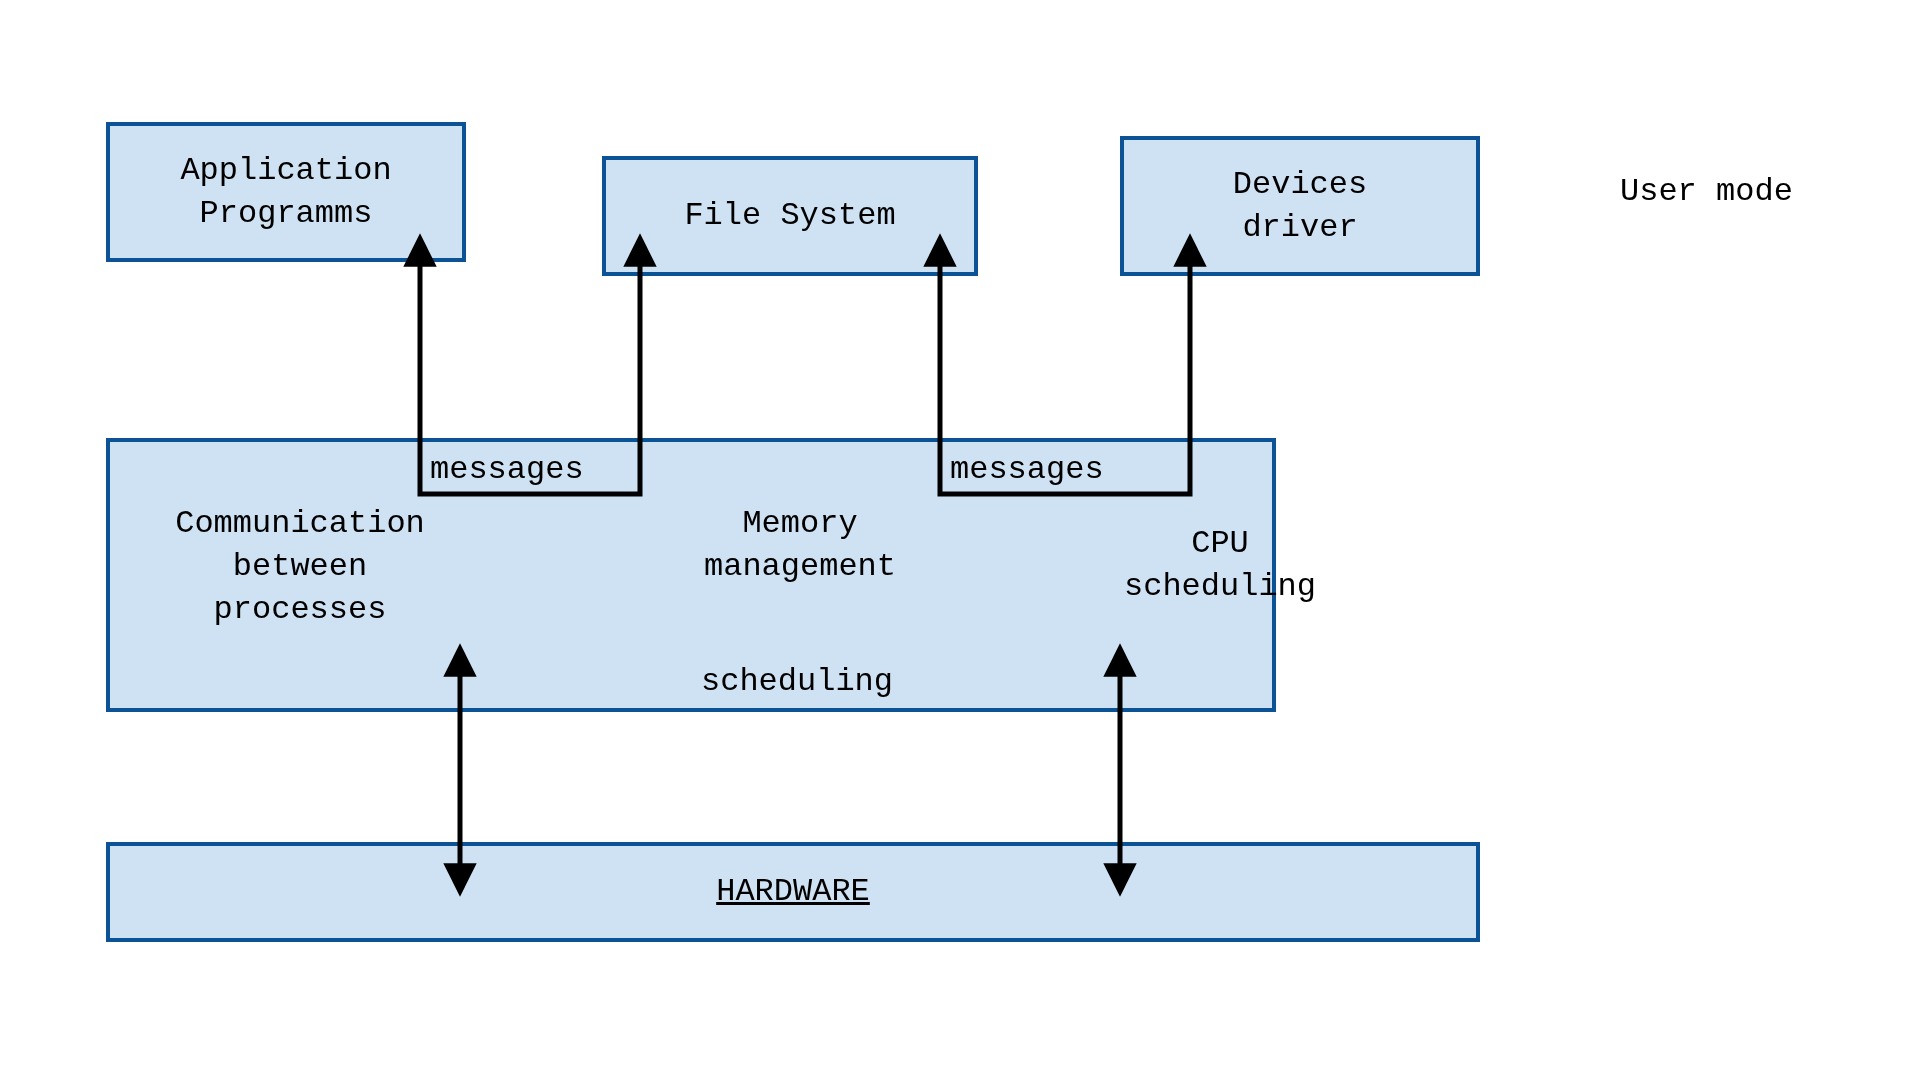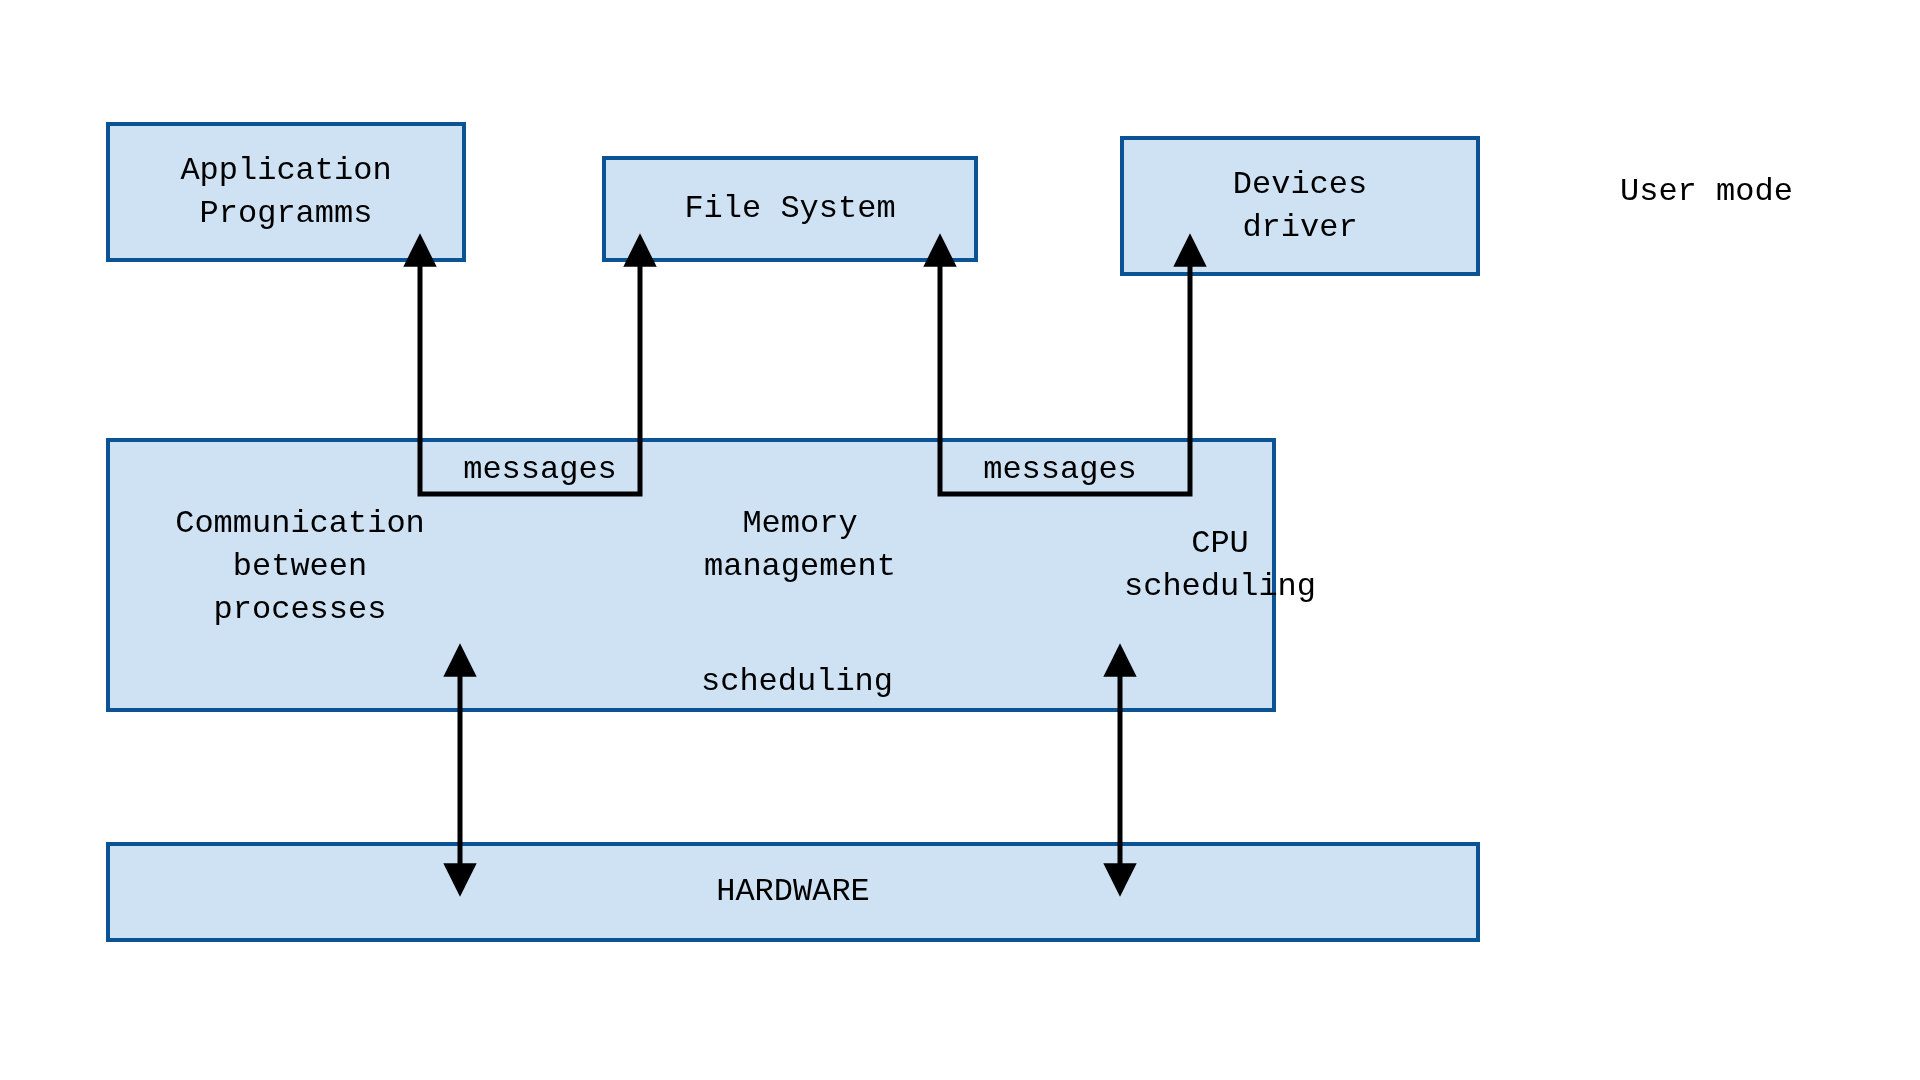--- a/index.html
+++ b/index.html
@@ -24,57 +24,56 @@
     box-sizing: border-box;
     display: flex;
     align-items: center;
     justify-content: center;
     text-align: center;
     line-height: 1.35;
   }
   .plain {
     position: absolute;
     background: transparent;
-    text-align: center;
     line-height: 1.35;
   }
   svg.overlay {
     position: absolute;
     left: 0;
     top: 0;
     width: 1920px;
     height: 1080px;
     pointer-events: none;
   }
 </style>
 </head>
 <body>
 
 <div class="canvas">
 
   <div class="box" style="left:106px; top:122px; width:360px; height:140px;">
     <span>Application<br>Programms</span>
   </div>
 
-  <div class="box" style="left:602px; top:156px; width:376px; height:106px;font-family:Liberation Mono, monospace;">
+  <div class="box" style="left:602px; top:156px; width:376px; height:120px;font-family:Liberation Mono, monospace;">
     <span>File System</span>
   </div>
 
   <div class="box" style="left:1120px; top:136px; width:360px; height:140px;">
     <span>Devices<br>driver</span>
   </div>
 
   <div class="box" style="left:106px; top:438px; width:1170px; height:274px; display:block;">
     <div class="plain" style="left:30px; top:60px; width:320px;">Communication<br>between<br>processes</div>
     <div class="plain" style="left:960px; top:80px; width:300px;">CPU<br>scheduling</div>
     <div class="plain" style="left:540px; top:60px; width:300px;">Memory<br>management</div>
     <div class="plain" style="left:0px; top:218px; width:1374px;">scheduling</div>
   </div>
 
-  <div class="box" style="left:106px; top:842px; width:1374px; height:100px;">
+  <div class="box" style="left:106px; top:842px; width:1374px; height:100px;text-decoration:underline;">
     <span>HARDWARE</span>
   </div>
 
   <div class="plain" style="left:1620px; top:170px; width:320px; text-align:left;">User mode</div>
 
   <div class="plain" style="left:430px; top:448px; width:220px;">messages</div>
   <div class="plain" style="left:950px; top:448px; width:220px;">messages</div>
 
   <svg class="overlay" viewBox="0 0 1920 1080">
     <defs>

